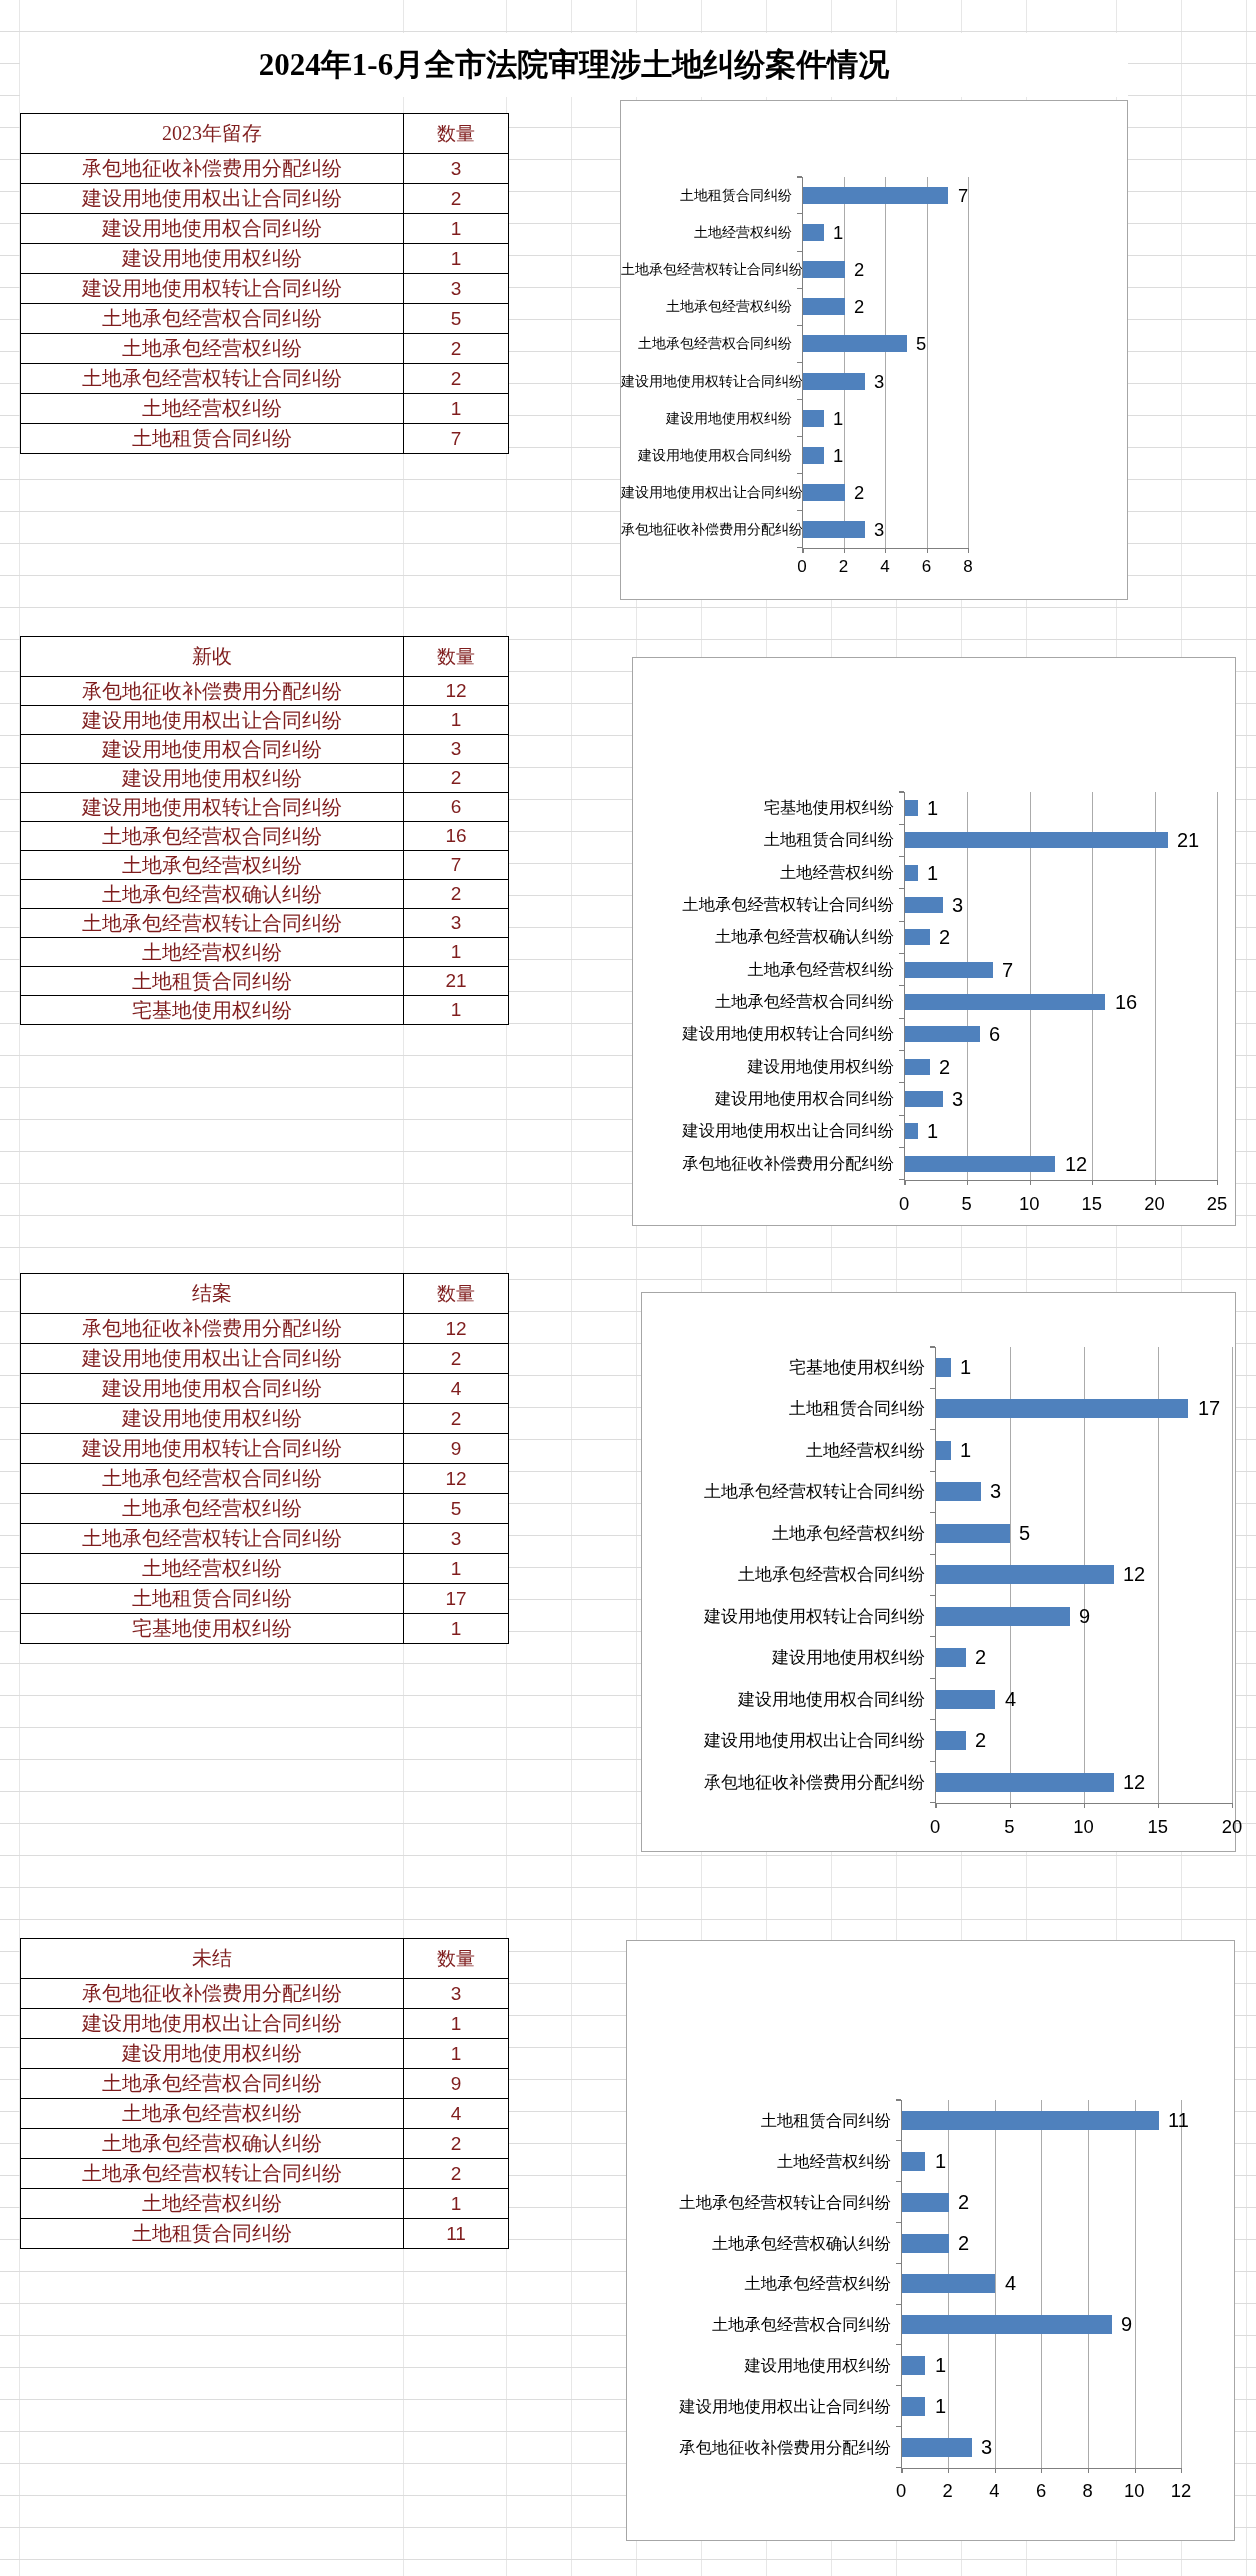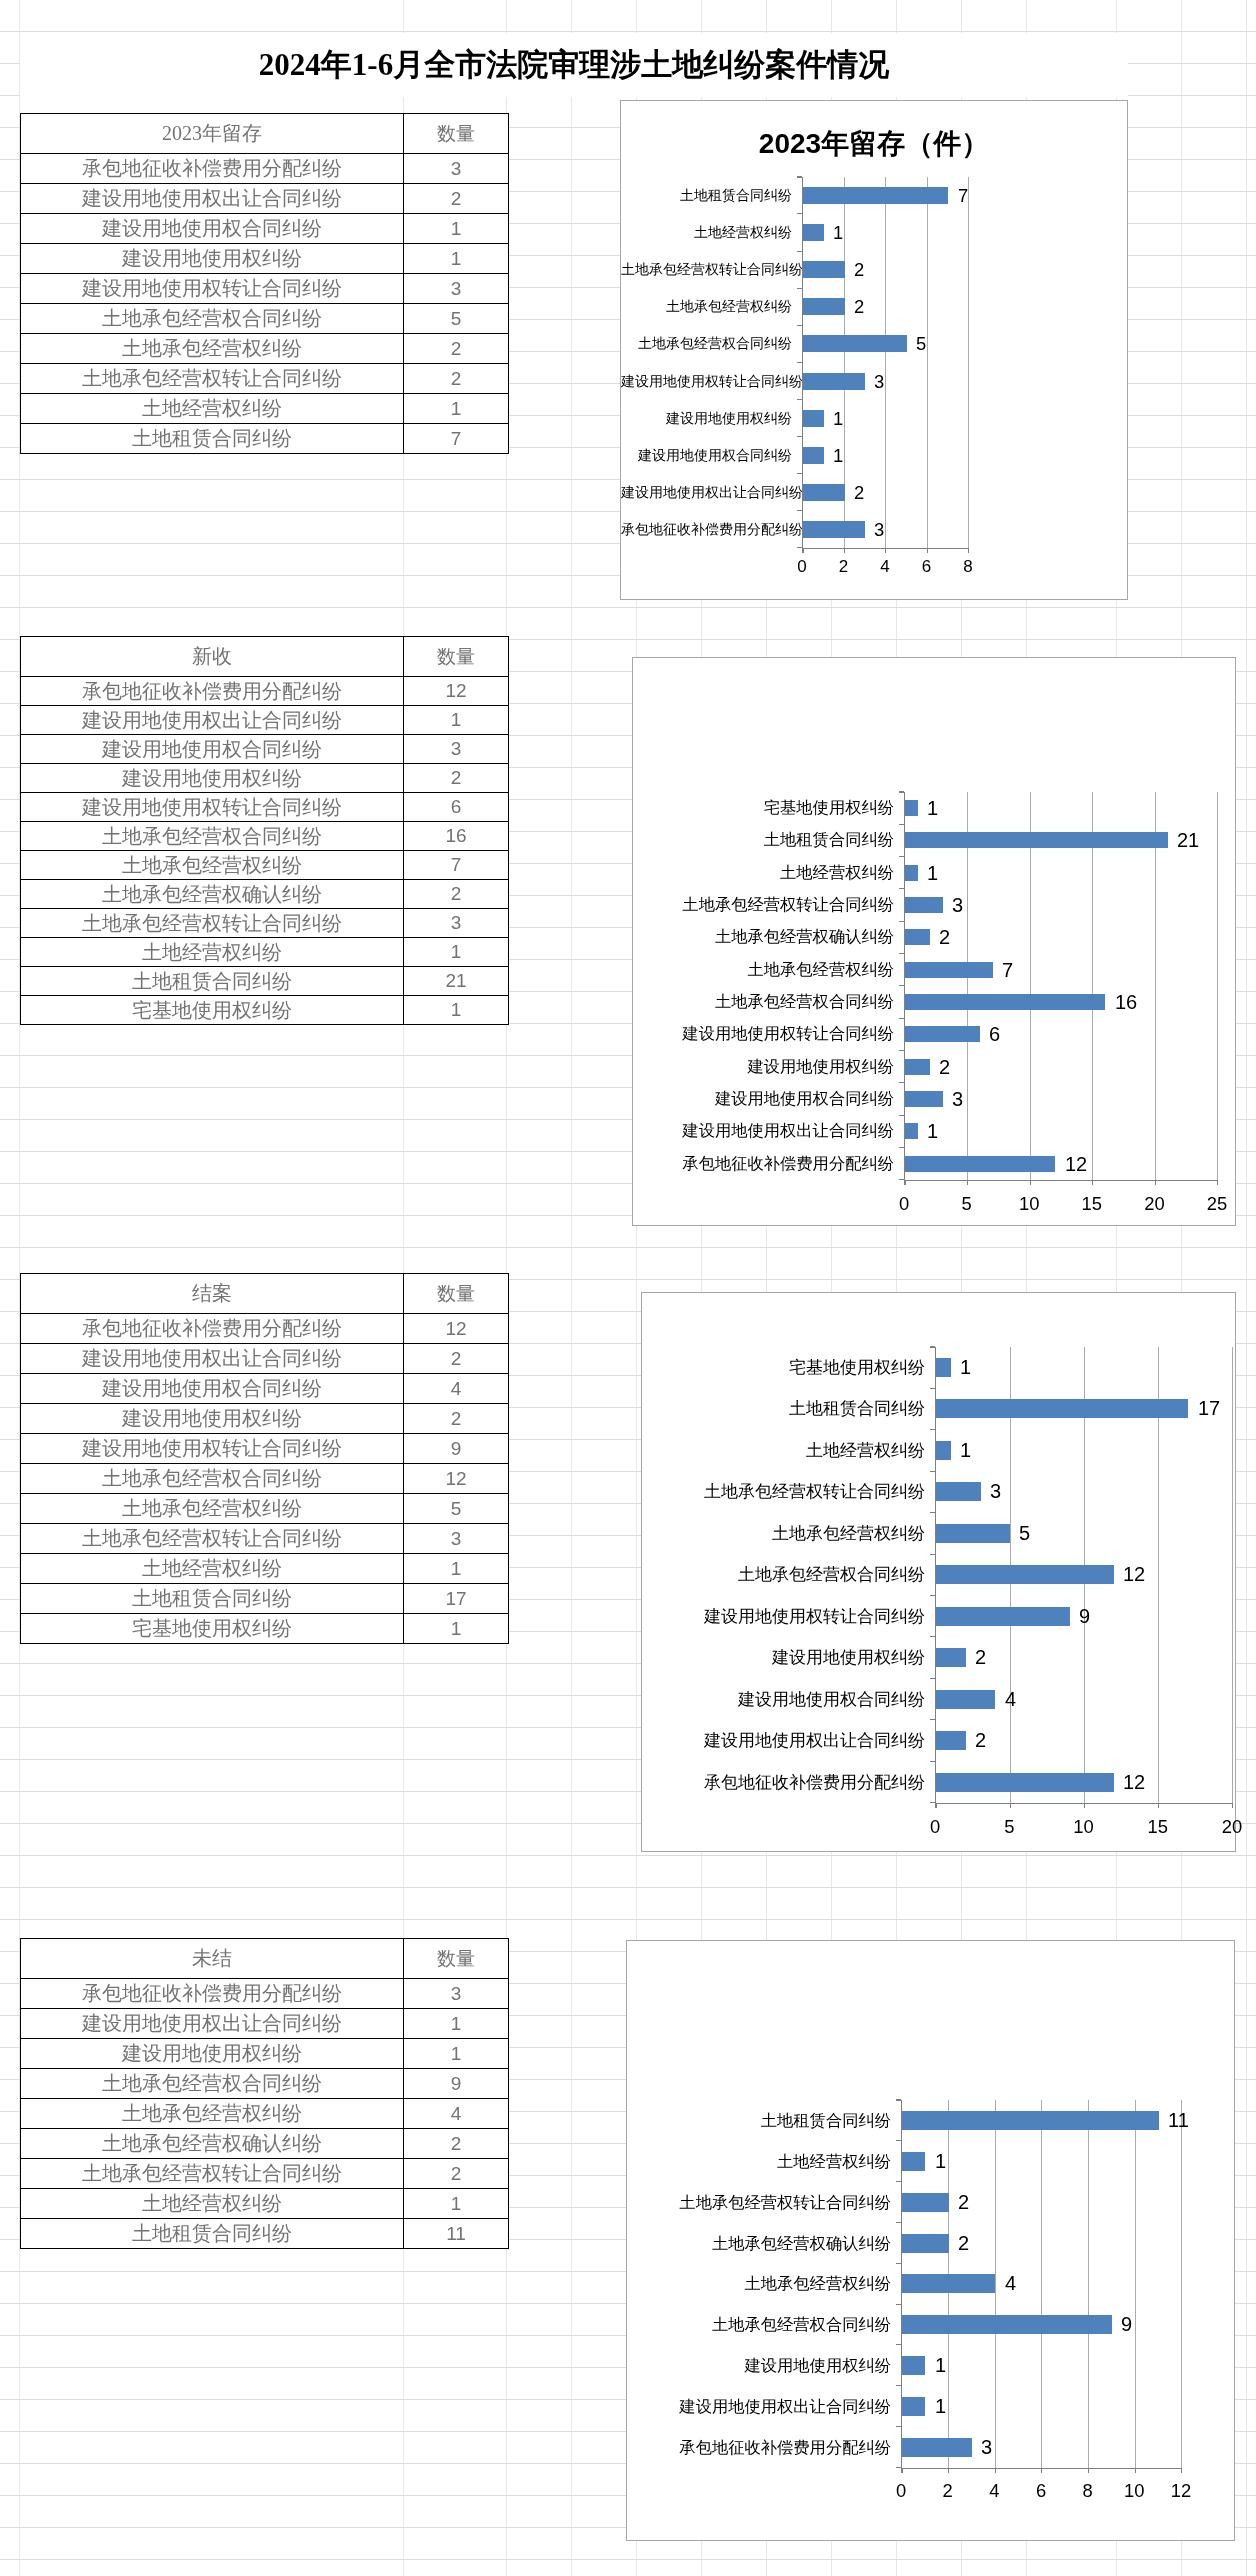--- a/index.html
+++ b/index.html
@@ -17,21 +17,21 @@
     background-size:100% 100%,0.7px 100%,0.7px 100%,0.7px 100%,0.7px 100%,0.7px 100%,0.7px 100%,0.7px 100%,0.7px 100%,0.7px 100%,0.7px 100%,0.7px 100%,0.7px 100%,0.7px 100%,0.7px 100%;
     background-repeat:no-repeat;
   }
   .main-title{
     position:absolute;left:20px;top:33px;width:1108px;height:64px;line-height:64px;
     background:#ffffff;text-align:center;font-size:31px;font-weight:bold;color:#000;
     font-family:"Liberation Serif","DejaVu Serif",serif;
   }
   table.data-table{
     position:absolute;border-collapse:collapse;table-layout:fixed;background:#ffffff;
-    font-size:20px;color:#737373;
+    font-size:20px;color:#7f1d1d;
   }
   table.data-table th,table.data-table td{
     border:1.4px solid #000;text-align:center;vertical-align:middle;padding:0;overflow:hidden;white-space:nowrap;
   }
   table.data-table th{font-weight:normal;}
   table.data-table td.num,table.data-table th.num{font-family:"Liberation Sans","DejaVu Sans",sans-serif;font-size:19px;}
   .chart{
     position:absolute;background:#ffffff;border:1.4px solid #a6a6a6;box-sizing:border-box;
   }
   .chart-title{
@@ -286,21 +286,20 @@
           </tr>
           <tr style="height: 30px;">
             <td>土地租赁合同纠纷</td>
             <td class="num">11</td>
           </tr>
         </tbody>
       </table>
     </div>
   <div id="charts-root">
       <div class="chart" style="left: 620px; top: 100px; width: 508px; height: 500px;">
-        <div class="chart-title" style="top: 23.5px; font-size: 28px;">2023年留存（件）</div>
         <div class="cat-labels" style="left: 0px; top: 76px; width: 181px; height: 371px;">
           <div class="cat-label" style="top: 0px; height: 37px; line-height: 37px; font-size: 14px;">土地租赁合同纠纷</div>
           <div class="cat-label" style="top: 37px; height: 37px; line-height: 37px; font-size: 14px;">土地经营权纠纷</div>
           <div class="cat-label" style="top: 74px; height: 37px; line-height: 37px; font-size: 14px;">土地承包经营权转让合同纠纷</div>
           <div class="cat-label" style="top: 111px; height: 37px; line-height: 37px; font-size: 14px;">土地承包经营权纠纷</div>
           <div class="cat-label" style="top: 148px; height: 37px; line-height: 37px; font-size: 14px;">土地承包经营权合同纠纷</div>
           <div class="cat-label" style="top: 186px; height: 37px; line-height: 37px; font-size: 14px;">建设用地使用权转让合同纠纷</div>
           <div class="cat-label" style="top: 223px; height: 37px; line-height: 37px; font-size: 14px;">建设用地使用权纠纷</div>
           <div class="cat-label" style="top: 260px; height: 37px; line-height: 37px; font-size: 14px;">建设用地使用权合同纠纷</div>
           <div class="cat-label" style="top: 297px; height: 37px; line-height: 37px; font-size: 14px;">建设用地使用权出让合同纠纷</div>

